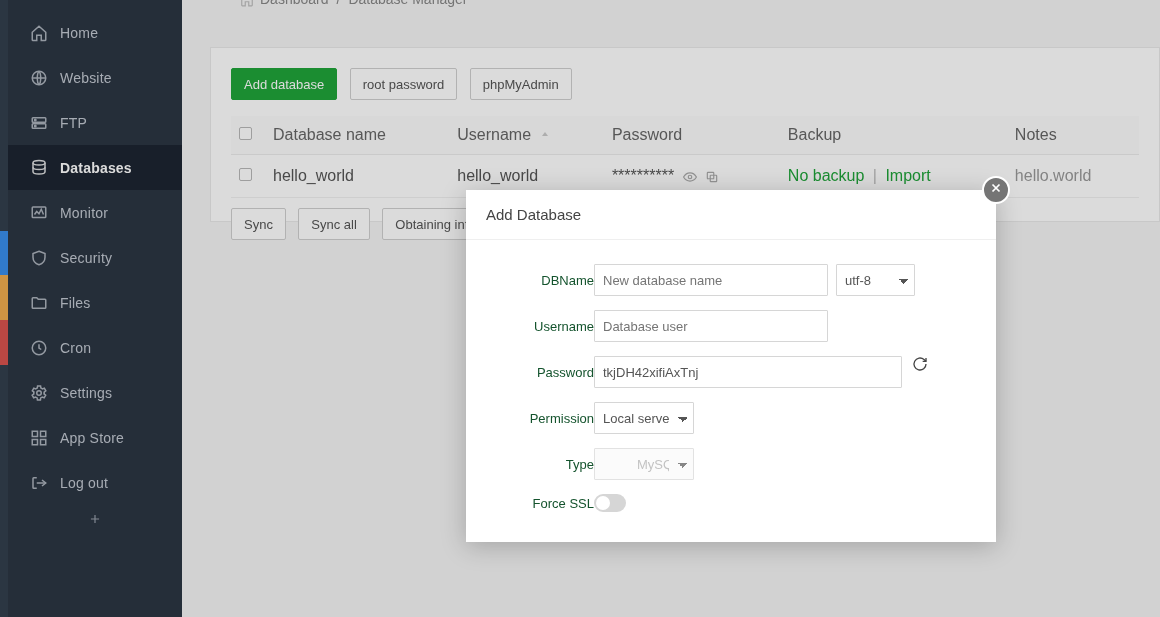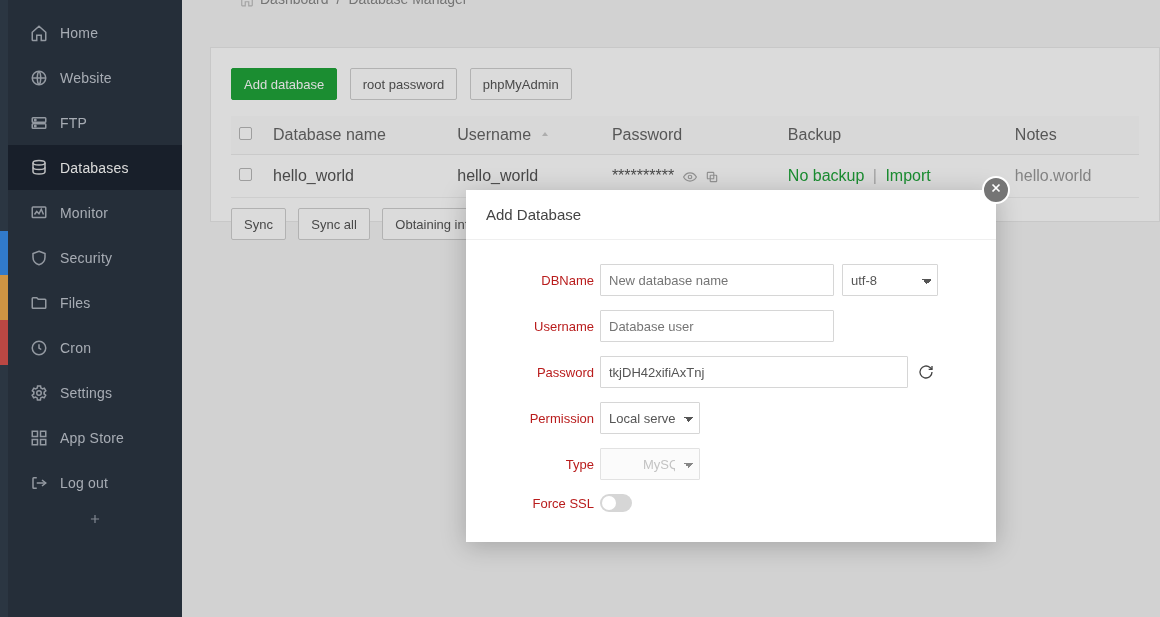--- a/index.html
+++ b/index.html
@@ -13,21 +13,21 @@
   .sidebar-inner { position:absolute; left:8px; top:0; width:174px; height:617px; background:#2c3643; }
   .sidebar .left-strip { position:absolute; left:0; top:0; width:8px; height:617px; background:#333f4d; }
   .strip-blue { position:absolute; left:0; top:231px; width:8px; height:44px; background:#3a8fec; }
   .strip-orange { position:absolute; left:0; top:275px; width:8px; height:45px; background:#f0ad4e; }
   .strip-red { position:absolute; left:0; top:320px; width:8px; height:45px; background:#d9534f; }
 
   .nav-item {
     height:45px; width:174px; display:flex; align-items:center;
     padding-left:22px; color:#c3c9d2; font-size:14px; cursor:pointer;
   }
-  .nav-item.active { background:#1d2531; color:#ffffff; }
+  .nav-item.active { background:#1d2531; color:#ffffff;font-weight:bold; }
   .nav-icon { width:18px; height:18px; flex:0 0 18px; opacity:.85; display:inline-flex; align-items:center; justify-content:center; }
   .nav-label { margin-left:12px; letter-spacing:.2px; }
   .nav-add { width:174px; height:30px; display:flex; align-items:center; justify-content:center; color:#99a1ac; cursor:pointer; font-size:18px; }
 
   
   .main {
     position:absolute; left:182px; top:0; right:0; height:617px;padding-left:24px;
   }
   .breadcrumb {
     height:6px; padding:0 34px; color:#888; font-size:14px; display:flex; align-items:flex-start;
@@ -71,22 +71,22 @@
     box-shadow:0 4px 24px rgba(0,0,0,.22);
   }
   .modal-close {
     position:absolute; right:-14px; top:-14px; width:28px; height:28px;
     background:#757575; border:2px solid #fff; border-radius:50%;
     display:flex; align-items:center; justify-content:center; cursor:pointer;
   }
   .modal-header { padding:16px 20px; font-size:15px; color:#444; border-bottom:1px solid #efefef; }
   .modal-body { padding:24px 36px 16px 36px; }
   .form-row { display:flex; align-items:center; margin-bottom:14px; }
-  .form-row label { width:92px; text-align:right; margin-right:6px; font-size:13px; color:#b91c1c; }
-  .form-row .controls { flex:1; display:flex; align-items:center; }
+  .form-row label { width:92px; text-align:right; margin-right:0; font-size:13px; color:#14532d; }
+  .form-row .controls { flex:1; display:flex; }
   input.txt, select.sel {
     height:32px; border:1px solid #d6d6d6; padding:0 8px; font-size:13px; color:#555;
     background:#fff; border-radius:1px;
   }
   select.sel { appearance:none; -webkit-appearance:none; padding-right:24px;
     background-image:linear-gradient(45deg, transparent 50%, #555 50%), linear-gradient(135deg, #555 50%, transparent 50%);
     background-position: right 10px top 14px, right 5px top 14px;
     background-size:5px 5px, 5px 5px; background-repeat:no-repeat;
   }
   select.sel:disabled { color:#aaa; background-color:#fafafa;padding-left:42px; }
@@ -326,21 +326,21 @@
   </div>
 
   <div class="modal-header">Add Database</div>
 
   <div class="modal-body">
 
     <div class="form-row">
       <label>DBName</label>
       <div class="controls">
         <input class="txt" style="width: 234px;" placeholder="New database name">
-        <select class="sel" style="width:96px; margin-left:8px">
+        <select class="sel" style="width:79px; margin-left:8px">
           <option>utf-8</option>
         </select>
       </div>
     </div>
 
     <div class="form-row">
       <label>Username</label>
       <div class="controls">
         <input class="txt" style="width: 234px;" placeholder="Database user">
       </div>

